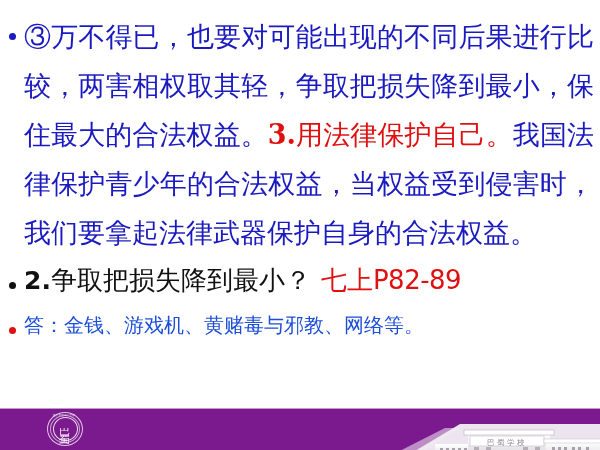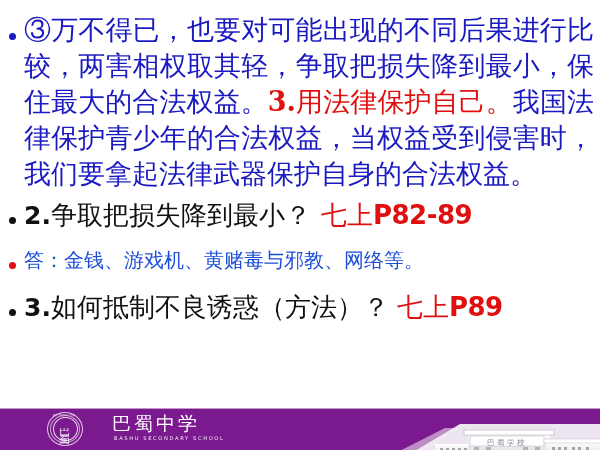--- a/index.html
+++ b/index.html
@@ -55,21 +55,21 @@
   }
 
   
   #block1 .bullet-mark { padding-top: 15px; }
   #block1 .bullet-mark .dot {
     width: 7px; height: 7px;
     background: #1a1ac0;
   }
   #block1 .para {
     font-size: 27px;
-    line-height: 36px;
+    line-height: 49px;
     letter-spacing: 0px;
     color: #1a1ac0;
     font-weight: 400;
     text-align: justify;
     text-justify: inter-ideograph;
     padding-right: 6px;
   }
   #block1 .para .redbold {
     color: #e01010;
     font-weight: bold;
@@ -94,21 +94,21 @@
     font-family: "DejaVu Sans", "Liberation Sans", sans-serif;
     font-weight: bold;
     font-size: 25px;
   }
   #block2 .para .ref {
     color: #e01010;
     margin-left: 10px;
   }
   #block2 .para .ref .page {
     font-family: "DejaVu Sans", "Liberation Sans", sans-serif;
-    font-weight: bold;
+    font-weight: normal;
     letter-spacing: -0.5px;
   }
 
   
   #block3 { margin-top: 9px; }
   #block3 .bullet-mark { padding-top: 14px; }
   #block3 .bullet-mark .dot {
     width: 7px; height: 7px;
     background: #e01010;
   }
@@ -266,24 +266,20 @@
     <div class="bullet-row" id="block2">
       <div class="bullet-mark"><span class="dot" style="background: rgb(17, 17, 17);"></span></div>
       <div class="para"><span class="num">2.</span><span>争取把损失降到最小？</span><span class="ref"><span>七上</span><span class="page">P82-89</span></span></div>
     </div>
 
     <div class="bullet-row" id="block3">
       <div class="bullet-mark"><span class="dot" style="background: rgb(224, 16, 16);"></span></div>
       <div class="para">答：金钱、游戏机、黄赌毒与邪教、网络等。</div>
     </div>
 
-    <div class="bullet-row" id="block4">
-      <div class="bullet-mark"><span class="dot" style="background: rgb(17, 17, 17);"></span></div>
-      <div class="para"><span class="num">3.</span><span>如何抵制不良诱惑（方法）？</span><span class="ref"><span>七上</span><span class="page">P89</span></span></div>
-    </div>
 
   </div>
 
   <div id="footer">
     <div id="footer-thin-top"></div>
 
     <div id="building">
       <svg width="260" height="42" viewBox="0 0 260 42" xmlns="http://www.w3.org/2000/svg" aria-hidden="true">
         <defs>
           <linearGradient id="stoneg" x1="0" y1="0" x2="0" y2="1">
@@ -342,19 +338,15 @@
 
     <div id="seal">
       <div class="ring r1"></div>
       <div class="ring r2"></div>
       <div class="ring r3"></div>
       <div class="seal-top-text">重庆市巴蜀中学校</div>
       <div class="glyphbox">巴蜀</div>
       <div class="seal-bot-text">BASHU</div>
     </div>
 
-    <div id="school-name">
-      <div class="cn">巴蜀中学</div>
-      <div class="en">BASHU SECONDARY SCHOOL</div>
-    </div>
   </div>
 
 </div>
 
 </body></html>

